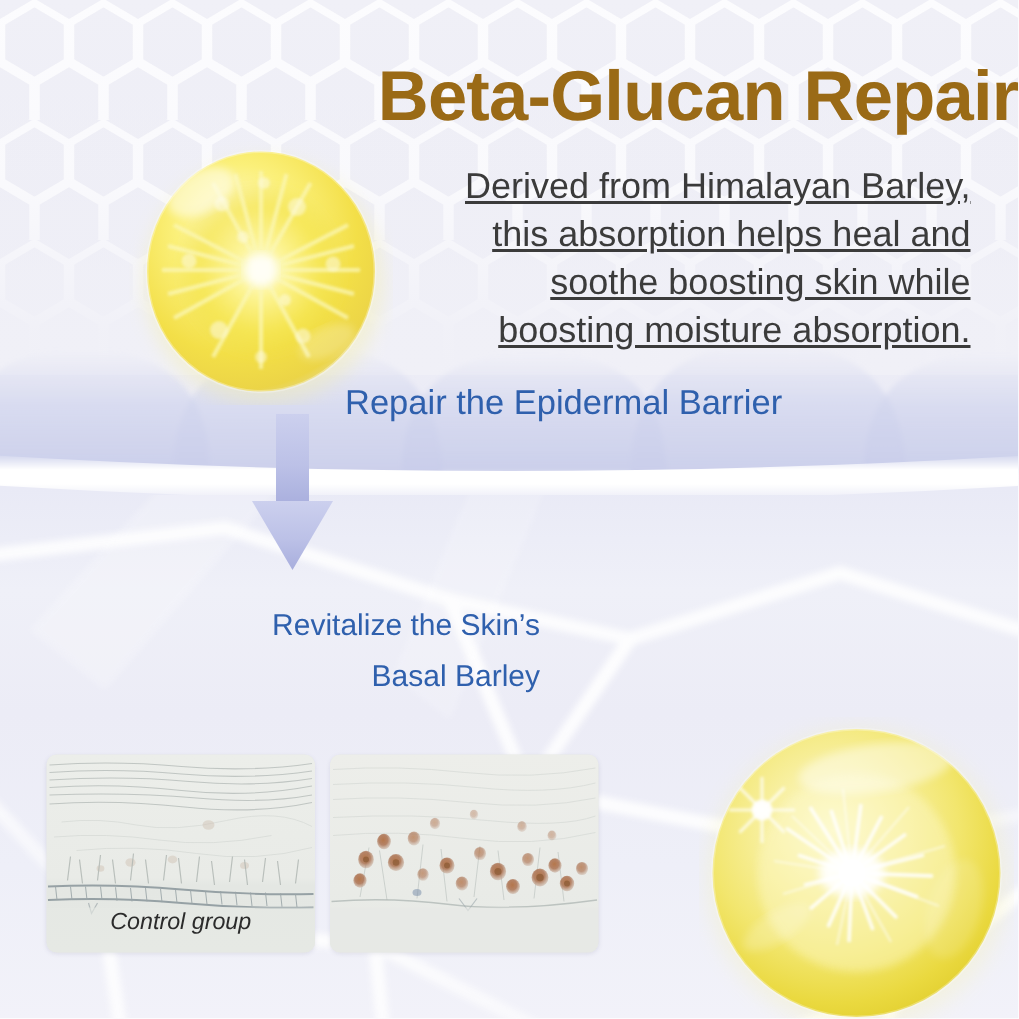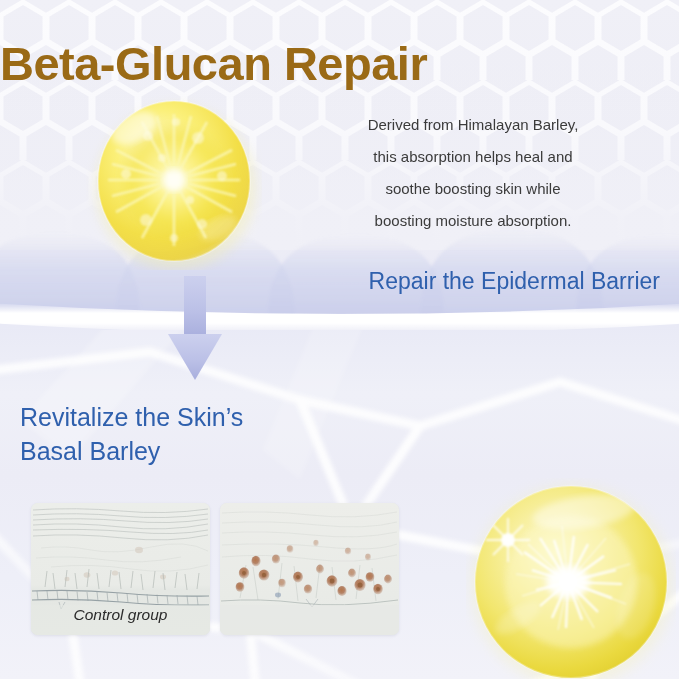--- a/index.html
+++ b/index.html
@@ -74,86 +74,88 @@
     height: 30px;
     pointer-events: none;
   }
 
   
   .title {
     position: absolute;
     left: 0;
     top: 36px;
     width: 679px;
-    text-align: left;
+    text-align: right;
     font-size: 47px;
     font-weight: 700;
     letter-spacing: -0.5px;
     color: #9a6a16;
     z-index: 30;
     white-space: nowrap;
   }
 
   
   .lede {
     position: absolute;
     right: 32px;
     top: 109px;
     width: 348px;
-    text-align: center;
-    font-size: 15px;
+    text-align: right;
+    font-size: 24px;
     line-height: 32px;
     color: #3b3b3b;
     z-index: 30;
+    text-decoration: underline;
   }
   .lede .line { display: block; }
 
   
   .sphere-top {
     position: absolute;
     left: 86px;
     top: 88px;
     width: 176px;
     height: 182px;
     z-index: 20;
   }
 
   
   .barrier-caption {
     position: absolute;
     left: 230px;
-    top: 268px;
+    top: 255px;
     width: 430px;
-    text-align: right;
+    text-align: left;
     font-size: 23px;
     color: #2f60ad;
     z-index: 30;
     white-space: nowrap;
   }
 
   
   .down-arrow {
     position: absolute;
     left: 160px;
     top: 276px;
     width: 70px;
     height: 110px;
     z-index: 25;
   }
 
   
   .basal-heading {
     position: absolute;
-    left: 20px;
+    left: 30px;
     top: 400px;
     width: 330px;
-    font-size: 25px;
+    font-size: 20px;
     line-height: 34px;
     color: #2f60ad;
     z-index: 30;
+    text-align: right;
   }
   .basal-heading .line { display: block; }
 
   
   .panels {
     position: absolute;
     left: 31px;
     top: 503px;
     display: flex;
     gap: 10px;

